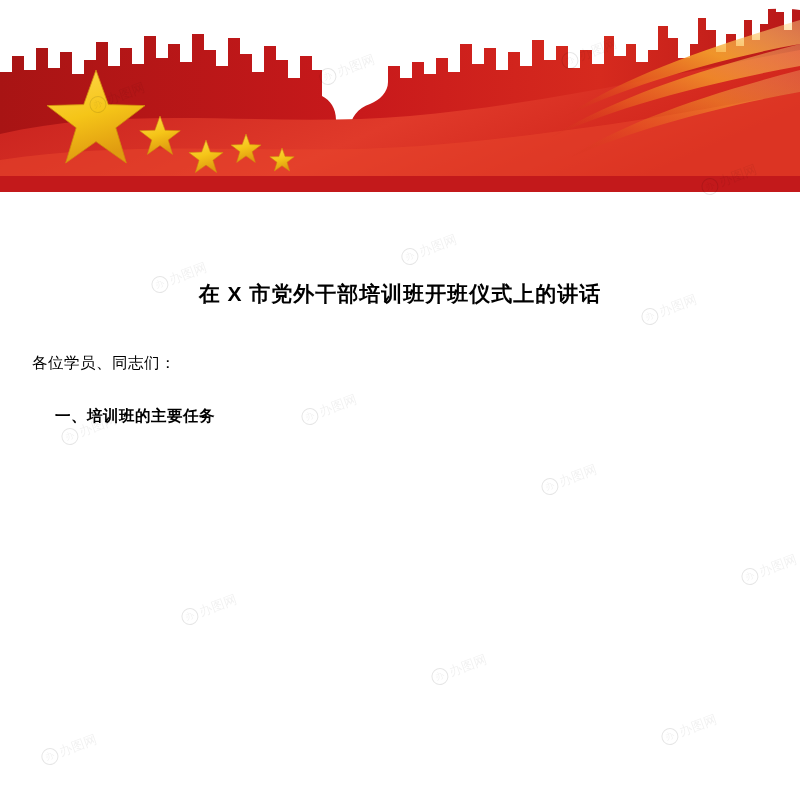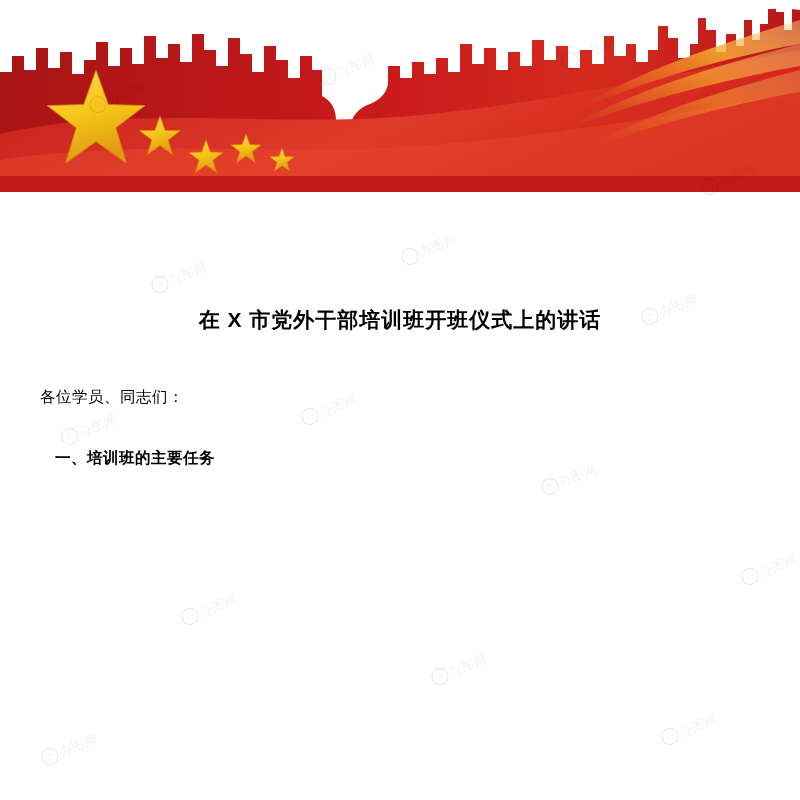--- a/index.html
+++ b/index.html
@@ -35,31 +35,31 @@
     top: 192px;
     left: 0;
     width: 800px;
     height: 608px;
     box-sizing: border-box;
     padding: 0 24px;
   }
 
   .doc-title {
     margin: 0;
-    padding-top: 114px;
+    padding-top: 88px;
     text-align: center;
     font-size: 21px;
     font-weight: bold;
     letter-spacing: 1px;
     color: #000000;
     font-family: "Liberation Sans", "DejaVu Sans", sans-serif;
   }
 
   .salutation {
-    margin: 16px;
+    margin: 8px;
     padding-top: 34px;
     font-size: 15.5px;
     line-height: 1.7;
     color: #000000;
     letter-spacing: 0.5px;
   }
 
   .para {
     margin: 0;
     padding-top: 18px;

